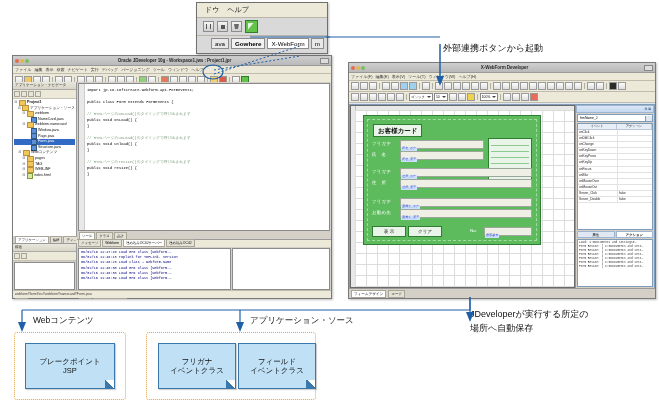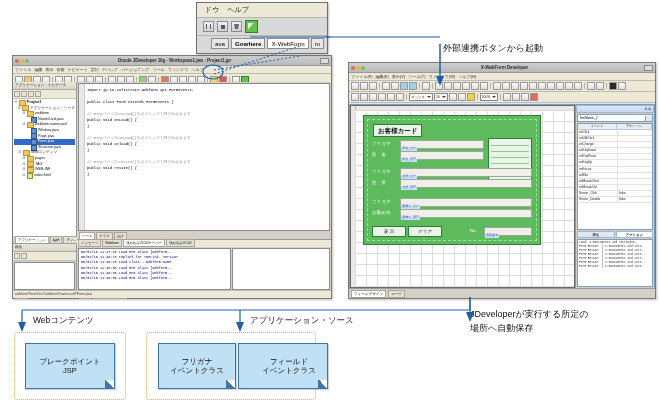--- a/index.html
+++ b/index.html
@@ -636,21 +636,21 @@
 </div>
 
 <div class="flowbox" style="left:158px;top:343px;width:76px;height:44px;">
   <span>
     <span>フリガナ</span><br>
     <span>イベントクラス</span>
   </span>
   <i class="foldcorner"></i>
 </div>
 
-<div class="flowbox" style="left:238px;top:343px;width:76px;height:44px;padding-left:12px;">
+<div class="flowbox" style="left:238px;top:343px;width:76px;height:44px;">
   <span>
     <span>フィールド</span><br>
     <span>イベントクラス</span>
   </span>
   <i class="foldcorner"></i>
 </div>
 
 <svg class="ov">
 
   <path d="M214,70 L300,56" stroke="#1f5fa8" stroke-width="1" fill="none" stroke-dasharray="2,2"></path>

